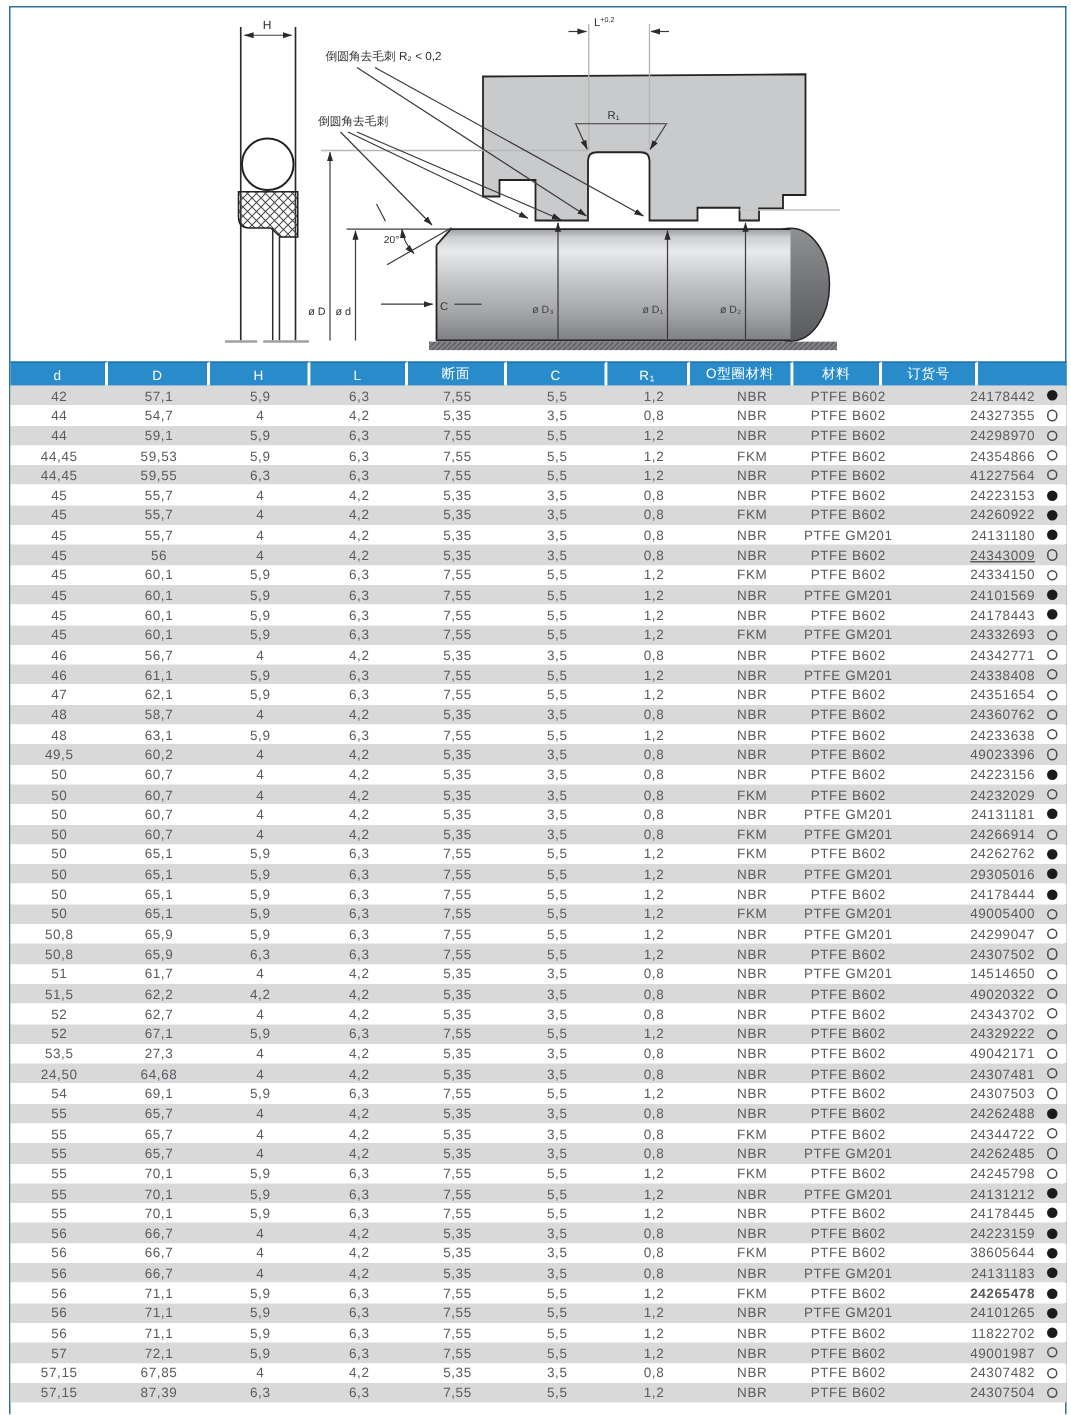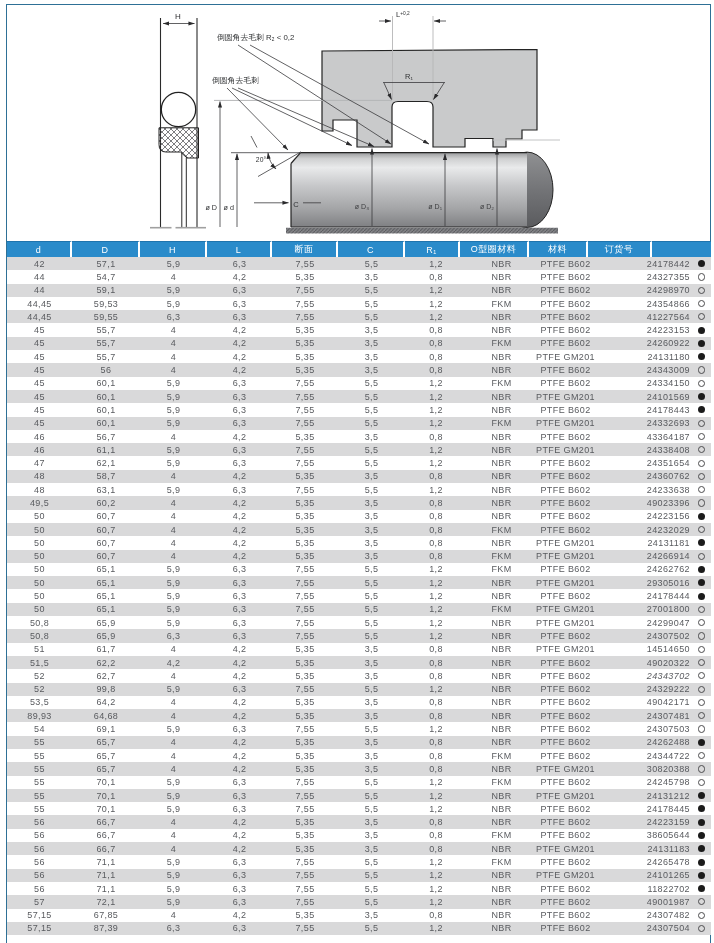--- a/index.html
+++ b/index.html
@@ -288,21 +288,21 @@
       <div class="tr odd">
         <div class="td" style="width: 65px;">45</div>
         <div class="td" style="width: 68px;">56</div>
         <div class="td" style="width: 67px;">4</div>
         <div class="td" style="width: 65px;">4,2</div>
         <div class="td" style="width: 66px;">5,35</div>
         <div class="td" style="width: 67px;">3,5</div>
         <div class="td" style="width: 62px;">0,8</div>
         <div class="td" style="width: 69px;">NBR</div>
         <div class="td" style="width: 59px;">PTFE B602</div>
-        <div class="td num-right" style="width: 97px;">24343009</div>
+        <div class="td num-right" style="width: 97px; text-decoration: underline;">24343009</div>
         <div class="td" style="width: 19px;">
           <span class="dot open"></span>
         </div>
       </div>
       <div class="tr">
         <div class="td" style="width: 65px;">45</div>
         <div class="td" style="width: 68px;">60,1</div>
         <div class="td" style="width: 67px;">5,9</div>
         <div class="td" style="width: 65px;">6,3</div>
         <div class="td" style="width: 66px;">7,55</div>
@@ -363,21 +363,21 @@
       <div class="tr">
         <div class="td" style="width: 65px;">46</div>
         <div class="td" style="width: 68px;">56,7</div>
         <div class="td" style="width: 67px;">4</div>
         <div class="td" style="width: 65px;">4,2</div>
         <div class="td" style="width: 66px;">5,35</div>
         <div class="td" style="width: 67px;">3,5</div>
         <div class="td" style="width: 62px;">0,8</div>
         <div class="td" style="width: 69px;">NBR</div>
         <div class="td" style="width: 59px;">PTFE B602</div>
-        <div class="td num-right" style="width: 97px;">43364187</div>
+        <div class="td num-right" style="width: 97px;">24342771</div>
         <div class="td" style="width: 19px;">
           <span class="dot open"></span>
         </div>
       </div>
       <div class="tr odd">
         <div class="td" style="width: 65px;">46</div>
         <div class="td" style="width: 68px;">61,1</div>
         <div class="td" style="width: 67px;">5,9</div>
         <div class="td" style="width: 65px;">6,3</div>
         <div class="td" style="width: 66px;">7,55</div>
@@ -558,21 +558,21 @@
       <div class="tr odd">
         <div class="td" style="width: 65px;">50</div>
         <div class="td" style="width: 68px;">65,1</div>
         <div class="td" style="width: 67px;">5,9</div>
         <div class="td" style="width: 65px;">6,3</div>
         <div class="td" style="width: 66px;">7,55</div>
         <div class="td" style="width: 67px;">5,5</div>
         <div class="td" style="width: 62px;">1,2</div>
         <div class="td" style="width: 69px;">FKM</div>
         <div class="td" style="width: 59px;">PTFE GM201</div>
-        <div class="td num-right" style="width: 97px;">27001800</div>
+        <div class="td num-right" style="width: 97px;">49005400</div>
         <div class="td" style="width: 19px;">
           <span class="dot open"></span>
         </div>
       </div>
       <div class="tr">
         <div class="td" style="width: 65px;">50,8</div>
         <div class="td" style="width: 68px;">65,9</div>
         <div class="td" style="width: 67px;">5,9</div>
         <div class="td" style="width: 65px;">6,3</div>
         <div class="td" style="width: 66px;">7,55</div>
@@ -633,57 +633,57 @@
       <div class="tr">
         <div class="td" style="width: 65px;">52</div>
         <div class="td" style="width: 68px;">62,7</div>
         <div class="td" style="width: 67px;">4</div>
         <div class="td" style="width: 65px;">4,2</div>
         <div class="td" style="width: 66px;">5,35</div>
         <div class="td" style="width: 67px;">3,5</div>
         <div class="td" style="width: 62px;">0,8</div>
         <div class="td" style="width: 69px;">NBR</div>
         <div class="td" style="width: 59px;">PTFE B602</div>
-        <div class="td num-right" style="width: 97px; font-style: italic;">24343702</div>
+        <div class="td num-right" style="width: 97px;">24343702</div>
         <div class="td" style="width: 19px;">
           <span class="dot open"></span>
         </div>
       </div>
       <div class="tr odd">
         <div class="td" style="width: 65px;">52</div>
-        <div class="td" style="width: 68px;">99,8</div>
+        <div class="td" style="width: 68px;">67,1</div>
         <div class="td" style="width: 67px;">5,9</div>
         <div class="td" style="width: 65px;">6,3</div>
         <div class="td" style="width: 66px;">7,55</div>
         <div class="td" style="width: 67px;">5,5</div>
         <div class="td" style="width: 62px;">1,2</div>
         <div class="td" style="width: 69px;">NBR</div>
         <div class="td" style="width: 59px;">PTFE B602</div>
         <div class="td num-right" style="width: 97px;">24329222</div>
         <div class="td" style="width: 19px;">
           <span class="dot open"></span>
         </div>
       </div>
       <div class="tr">
         <div class="td" style="width: 65px;">53,5</div>
-        <div class="td" style="width: 68px;">64,2</div>
+        <div class="td" style="width: 68px;">27,3</div>
         <div class="td" style="width: 67px;">4</div>
         <div class="td" style="width: 65px;">4,2</div>
         <div class="td" style="width: 66px;">5,35</div>
         <div class="td" style="width: 67px;">3,5</div>
         <div class="td" style="width: 62px;">0,8</div>
         <div class="td" style="width: 69px;">NBR</div>
         <div class="td" style="width: 59px;">PTFE B602</div>
         <div class="td num-right" style="width: 97px;">49042171</div>
         <div class="td" style="width: 19px;">
           <span class="dot open"></span>
         </div>
       </div>
       <div class="tr odd">
-        <div class="td" style="width: 65px;">89,93</div>
+        <div class="td" style="width: 65px;">24,50</div>
         <div class="td" style="width: 68px;">64,68</div>
         <div class="td" style="width: 67px;">4</div>
         <div class="td" style="width: 65px;">4,2</div>
         <div class="td" style="width: 66px;">5,35</div>
         <div class="td" style="width: 67px;">3,5</div>
         <div class="td" style="width: 62px;">0,8</div>
         <div class="td" style="width: 69px;">NBR</div>
         <div class="td" style="width: 59px;">PTFE B602</div>
         <div class="td num-right" style="width: 97px;">24307481</div>
         <div class="td" style="width: 19px;">
@@ -738,21 +738,21 @@
       <div class="tr odd">
         <div class="td" style="width: 65px;">55</div>
         <div class="td" style="width: 68px;">65,7</div>
         <div class="td" style="width: 67px;">4</div>
         <div class="td" style="width: 65px;">4,2</div>
         <div class="td" style="width: 66px;">5,35</div>
         <div class="td" style="width: 67px;">3,5</div>
         <div class="td" style="width: 62px;">0,8</div>
         <div class="td" style="width: 69px;">NBR</div>
         <div class="td" style="width: 59px;">PTFE GM201</div>
-        <div class="td num-right" style="width: 97px;">30820388</div>
+        <div class="td num-right" style="width: 97px;">24262485</div>
         <div class="td" style="width: 19px;">
           <span class="dot open"></span>
         </div>
       </div>
       <div class="tr">
         <div class="td" style="width: 65px;">55</div>
         <div class="td" style="width: 68px;">70,1</div>
         <div class="td" style="width: 67px;">5,9</div>
         <div class="td" style="width: 65px;">6,3</div>
         <div class="td" style="width: 66px;">7,55</div>
@@ -843,21 +843,21 @@
       <div class="tr">
         <div class="td" style="width: 65px;">56</div>
         <div class="td" style="width: 68px;">71,1</div>
         <div class="td" style="width: 67px;">5,9</div>
         <div class="td" style="width: 65px;">6,3</div>
         <div class="td" style="width: 66px;">7,55</div>
         <div class="td" style="width: 67px;">5,5</div>
         <div class="td" style="width: 62px;">1,2</div>
         <div class="td" style="width: 69px;">FKM</div>
         <div class="td" style="width: 59px;">PTFE B602</div>
-        <div class="td num-right" style="width: 97px;">24265478</div>
+        <div class="td num-right" style="width: 97px; font-weight: bold;">24265478</div>
         <div class="td" style="width: 19px;">
           <span class="dot filled"></span>
         </div>
       </div>
       <div class="tr odd">
         <div class="td" style="width: 65px;">56</div>
         <div class="td" style="width: 68px;">71,1</div>
         <div class="td" style="width: 67px;">5,9</div>
         <div class="td" style="width: 65px;">6,3</div>
         <div class="td" style="width: 66px;">7,55</div>

